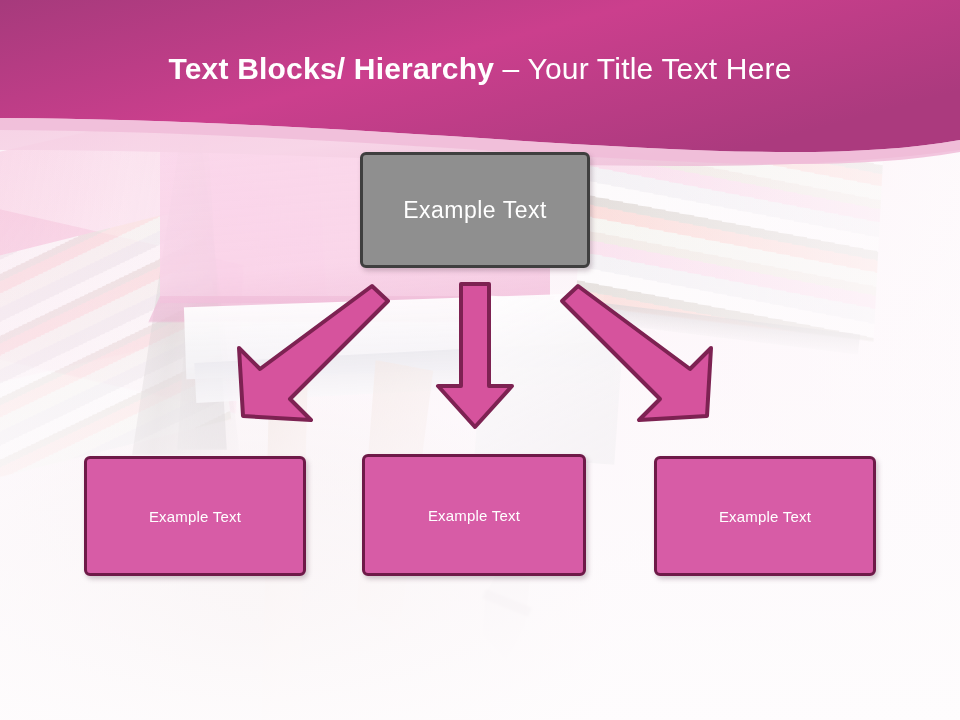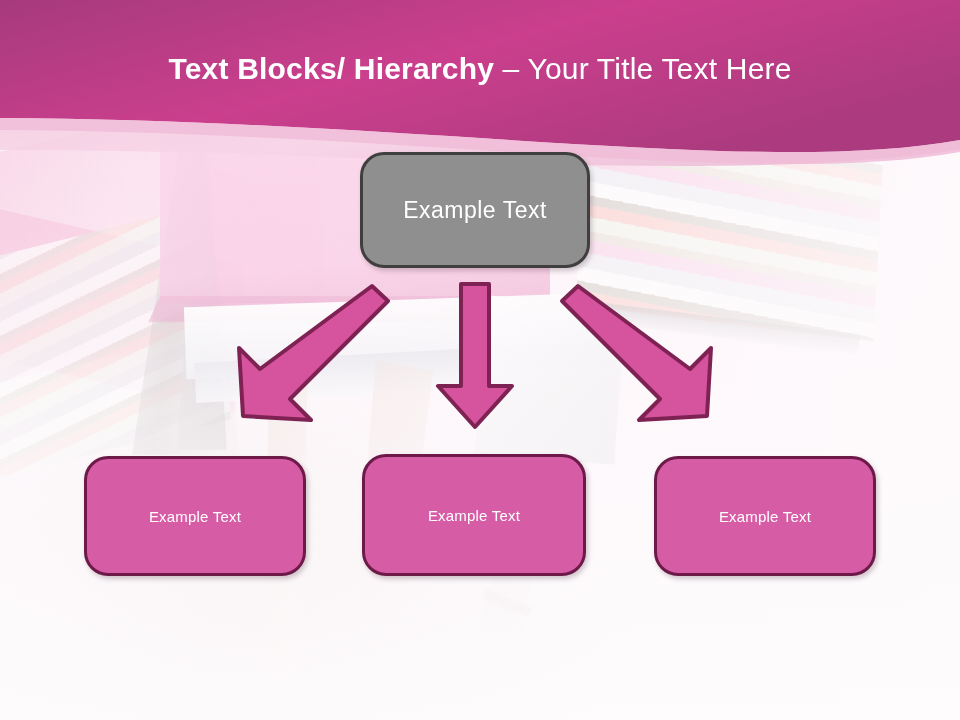--- a/index.html
+++ b/index.html
@@ -213,21 +213,21 @@
 
   
   .node {
     position: absolute;
     box-sizing: border-box;
     display: flex;
     align-items: center;
     justify-content: center;
     color: #ffffff;
     text-align: center;
-    border-radius: 24px;
+    border-radius: 6px;
     box-shadow: 2px 3px 5px rgba(90,60,80,0.28);
   }
   .node-top {
     left: 360px; top: 152px;
     width: 230px; height: 116px;
     background: #8f8f8f;
     border: 3px solid #3f3f3f;
     font-size: 23px;
     letter-spacing: .5px;
   }

